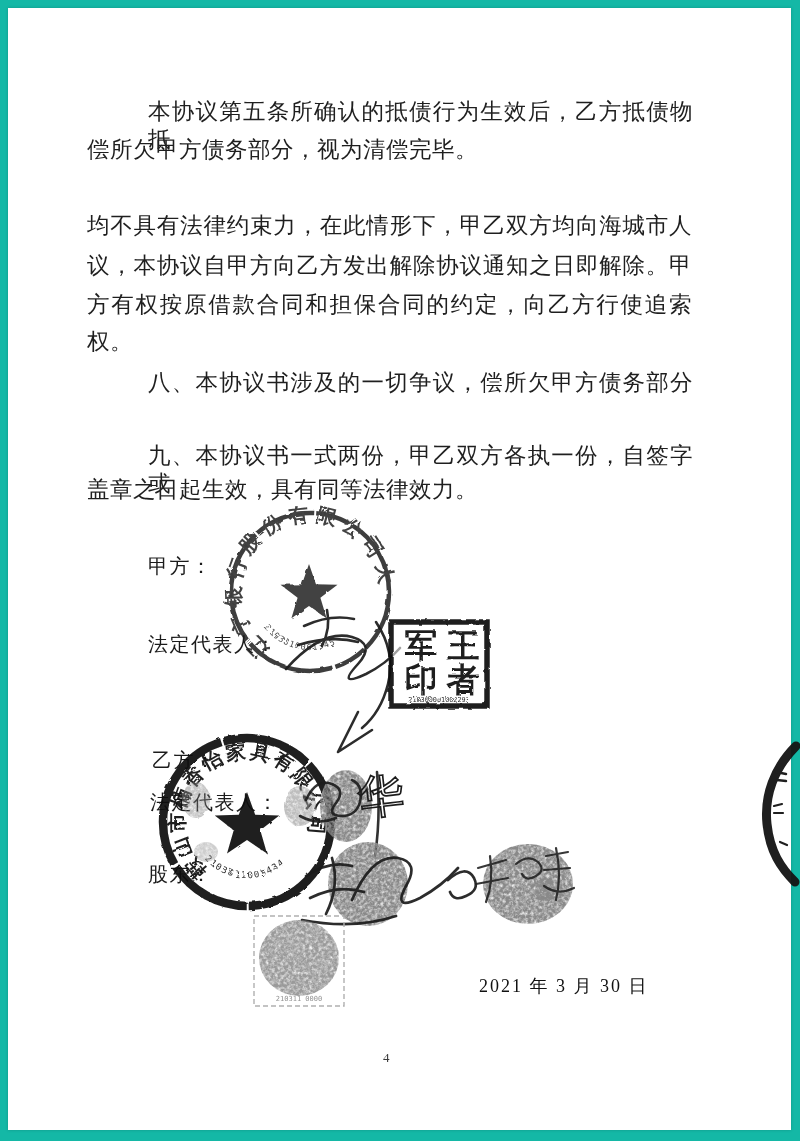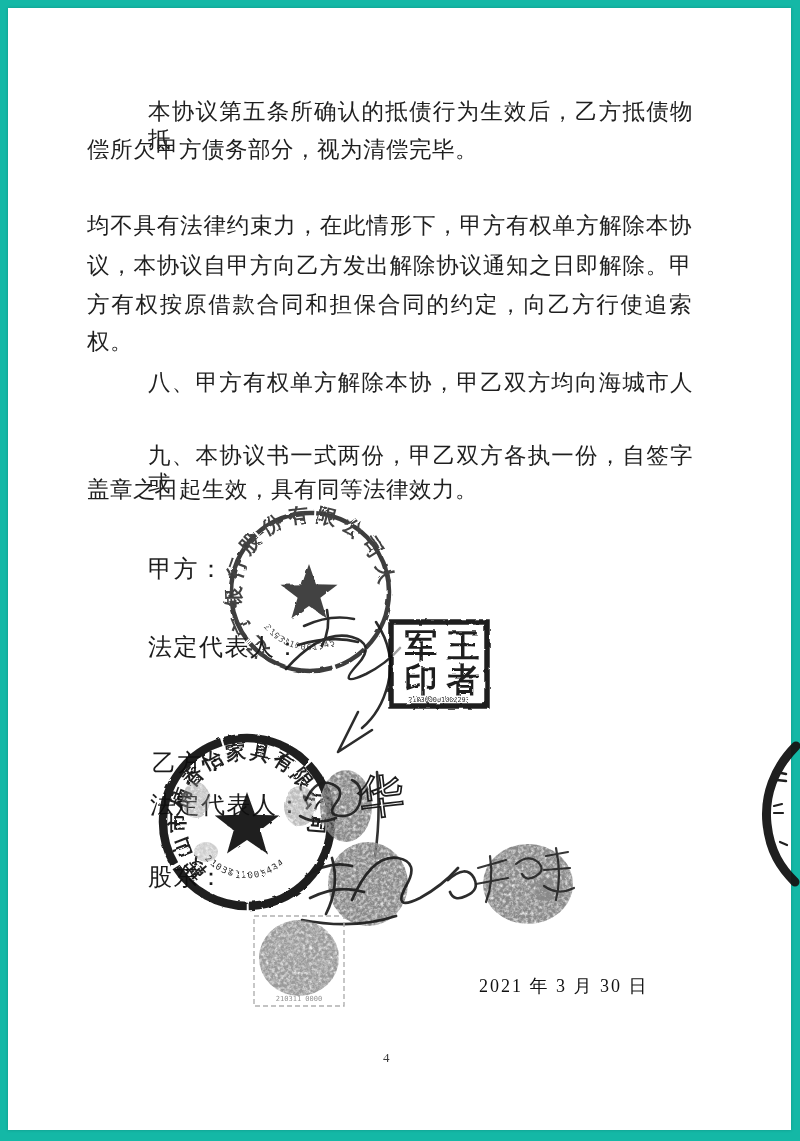--- a/index.html
+++ b/index.html
@@ -5,40 +5,40 @@
   html,body{margin:0;padding:0;}
   #screen{position:relative;width:800px;height:1141px;background:#14b8a6;overflow:hidden;
           font-family:"Liberation Serif","DejaVu Serif",serif;}
   #paper{position:absolute;left:8px;top:8px;width:783px;height:1122px;background:#ffffff;
          box-shadow:0 0 3px rgba(0,0,0,.18);}
   .line{position:absolute;font-size:22.5px;line-height:28px;color:#1f1f1f;letter-spacing:.5px;}
   .line.full{text-align:justify;text-align-last:justify;text-justify:inter-character;}
   .line.short{white-space:nowrap;}
   .ind{left:148px;width:545px;}
   .noind{left:87px;width:605px;}
-  .label{position:absolute;font-size:24px;color:#1b1b1b;letter-spacing:1.5px;white-space:nowrap;}
+  .label{position:absolute;font-size:20px;color:#1b1b1b;letter-spacing:1.5px;white-space:nowrap;}
   #date{position:absolute;left:479px;top:974px;font-size:18px;color:#111;letter-spacing:2px;white-space:nowrap;}
   #pagenum{position:absolute;left:383px;top:1050px;font-size:13px;color:#3a3a3a;}
   #inklayer{position:absolute;left:0;top:0;pointer-events:none;}
   .sealtext{font-family:"DejaVu Sans","Liberation Sans",sans-serif;font-weight:bold;}
   .sqchar{font-family:"Liberation Serif","DejaVu Serif",serif;font-weight:bold;}
 </style>
 </head>
 <body>
 
 <div id="screen">
   <div id="paper"></div>
 
   <div class="line full ind" style="top:98px">本协议第五条所确认的抵债行为生效后，乙方抵债物抵</div>
   <div class="line short" style="top:136px;left:87px">偿所欠甲方债务部分，视为清偿完毕。</div>
-  <div class="line full noind" style="top:212px">均不具有法律约束力，在此情形下，甲方有权单方解除本协</div>
+  <div class="line full noind" style="top:212px">均不具有法律约束力，在此情形下，甲乙双方均向海城市人</div>
   <div class="line full noind" style="top:291px">方有权按原借款合同和担保合同的约定，向乙方行使追索</div>
   <div class="line full noind" style="top:252px">议，本协议自甲方向乙方发出解除协议通知之日即解除。甲</div>
   <div class="line short" style="top:328px;left:87px">权。</div>
-  <div class="line full ind" style="top:369px">八、甲方有权单方解除本协，甲乙双方均向海城市人</div>
+  <div class="line full ind" style="top:369px">八、本协议书涉及的一切争议，偿所欠甲方债务部分</div>
   <div class="line short" style="top:476px;left:87px">盖章之日起生效，具有同等法律效力。</div>
   <div class="line full ind" style="top:442px">九、本协议书一式两份，甲乙双方各执一份，自签字或</div>
 
   <div class="label" style="left:148px;top:553px">甲方：</div>
   <div class="label" style="left:148px;top:631px">法定代表人：</div>
   <div class="label" style="left:152px;top:747px">乙方：</div>
   <div class="label" style="left:150px;top:789px">法定代表人：</div>
   <div class="label" style="left:148px;top:861px">股东：</div>
   <div id="date">2021 年 3 月 30 日</div>
   <div id="pagenum">4</div>

